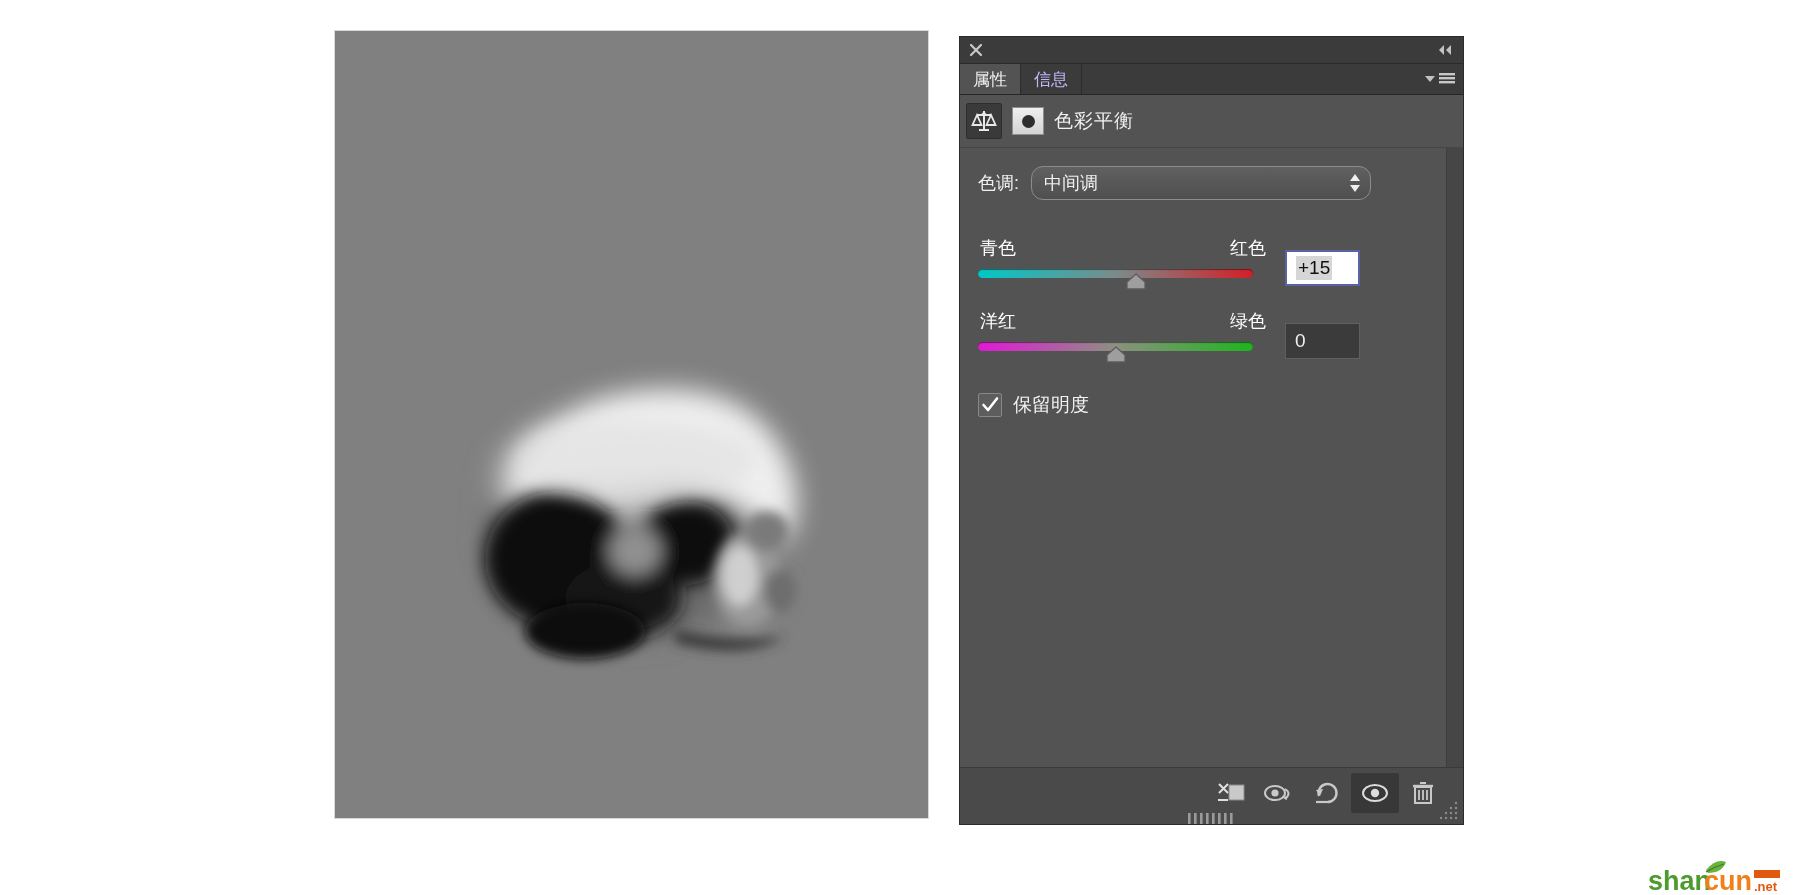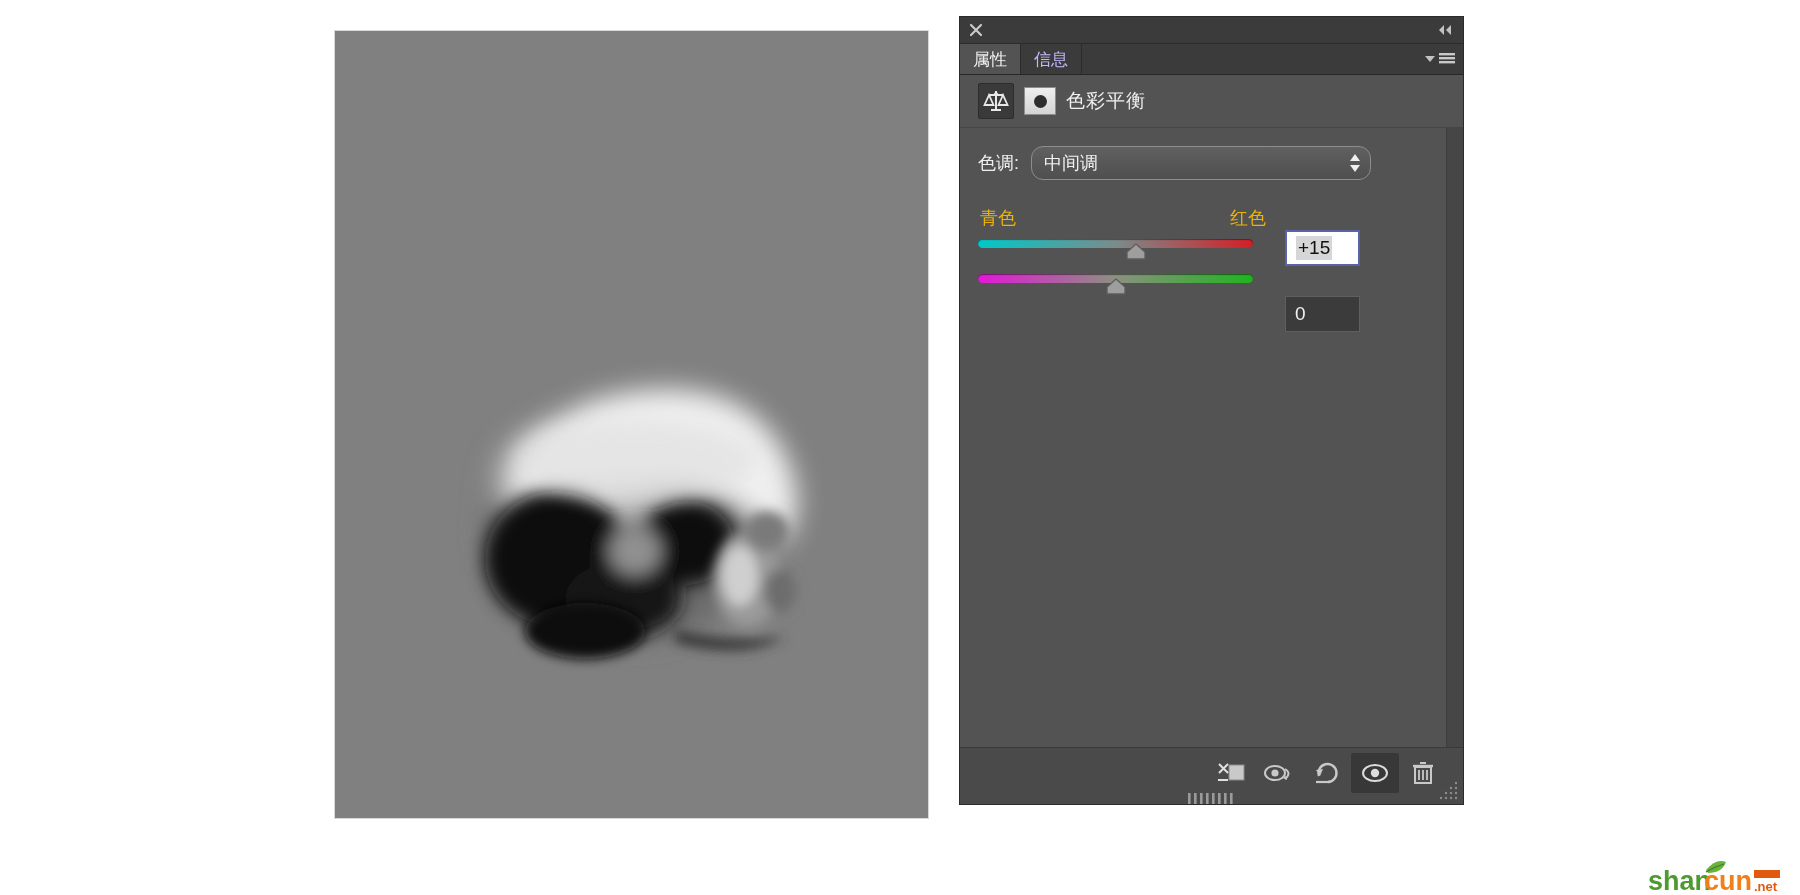--- a/index.html
+++ b/index.html
@@ -14,21 +14,21 @@
   #doc-window{
     position:absolute;left:335px;top:31px;width:593px;height:787px;
     background:#808080;
     box-shadow:0 0 0 1px #d8d8d8;
   }
   #doc-canvas{position:absolute;inset:0;overflow:hidden;}
   #doc-canvas svg{display:block;width:100%;height:100%;}
 
   
   #properties-panel{
-    position:absolute;left:959px;top:16px;width:505px;height:789px;
+    position:absolute;left:959px;top:36px;width:505px;height:789px;
     background:#535353;
     border:1px solid #2b2b2b;
     box-sizing:border-box;
     color:#e6e6e6;
   }
   .panel-titlebar{
     position:relative;height:26px;background:#3b3b3b;
     border-bottom:1px solid #2a2a2a;
   }
   .close-x{
@@ -51,21 +51,21 @@
     background:#3b3b3b;
   }
   .tab.active{background:#535353;color:#f2f2f2;}
   .panel-menu{
     position:absolute;right:6px;top:6px;width:34px;height:18px;
   }
 
   .adj-header{
     position:relative;height:52px;background:#535353;
     border-bottom:1px solid #464646;
-    display:flex;align-items:center;padding-left:18px;gap:10px;
+    display:flex;align-items:center;padding-left:6px;gap:10px;
   }
   .adj-icon-btn{
     width:34px;height:34px;background:#3a3a3a;
     border:1px solid #2d2d2d;border-radius:2px;
     display:flex;align-items:center;justify-content:center;
   }
   .mask-thumb{
     width:30px;height:26px;
     background:linear-gradient(#efefef,#d4d4d4);
     border:1px solid #8e8e8e;
@@ -95,21 +95,21 @@
   .tone-select .value{padding-left:12px;font-size:18px;color:#f0f0f0;}
   .stepper{position:absolute;right:8px;top:5px;width:14px;height:22px;}
 
   
   .slider-group{padding:14px 0 0 18px;}
   .slider-block{margin-bottom:6px;}
   .slider-row{display:flex;align-items:flex-start;}
   .slider-main{width:290px;}
   .slider-labels{
     display:flex;justify-content:space-between;
-    font-size:18px;color:#eab308;margin-bottom:7px;padding:0 2px;
+    font-size:18px;color:#ffffff;margin-bottom:7px;padding:0 2px;margin-top:10px;
   }
   .track-wrap{position:relative;height:26px;}
   .track{
     position:absolute;left:0;top:2px;width:275px;height:9px;border-radius:5px;
     box-shadow:inset 0 1px 1px rgba(0,0,0,.45);
   }
   .track.cr{background:linear-gradient(to right,#00c8c8,#7b8b8b 50%,#d31f26);}
   .track.mg{background:linear-gradient(to right,#e218d6,#8c9080 50%,#1fb41f);}
   .track.yb{background:linear-gradient(to right,#e8e820,#8e8e7e 50%,#2222cc);}
   .handle{
@@ -293,37 +293,49 @@
           </div>
           <div class="value-box focused">
             <span>+15</span>
           </div>
         </div>
       </div>
 
       <div class="slider-block">
         <div class="slider-row">
           <div class="slider-main">
+            <div class="slider-labels">
+              <span>洋红</span>
+              <span>绿色</span>
+            </div>
             <div class="track-wrap">
               <div class="track mg"></div>
               <div class="handle" id="h1" style="left: 137.5px;">
                 <svg width="22" height="17" viewBox="0 0 22 17">
                   <path d="M11 1 L20 9 L20 16 L2 16 L2 9 Z" fill="#9e9e9e" stroke="#5c5c5c" stroke-width="1.3"></path>
                 </svg>
               </div>
             </div>
           </div>
           <div class="value-box">
             <span>0</span>
           </div>
         </div>
       </div>
 
     </div>
 
+    <div class="check-row">
+      <span class="checkbox">
+        <svg width="18" height="18" viewBox="0 0 18 18">
+          <path d="M2.5 9 L7 14 L16 2.5" stroke="#ffffff" stroke-width="2.6" fill="none" stroke-linecap="round" stroke-linejoin="round"></path>
+        </svg>
+      </span>
+      <span class="check-label">保留明度</span>
+    </div>
   </div>
 
   <div class="panel-footer">
     <div class="footer-icons">
       <span class="ficon">
         <svg width="30" height="26" viewBox="0 0 30 26">
           <rect x="13" y="5" width="15" height="15" fill="#c9c9c9" stroke="#8a8a8a"></rect>
           <path d="M3 4 L12 13 M3 13 L12 4" stroke="#e0e0e0" stroke-width="2"></path>
           <path d="M2 20 L12 20" stroke="#e0e0e0" stroke-width="2"></path>
         </svg>

